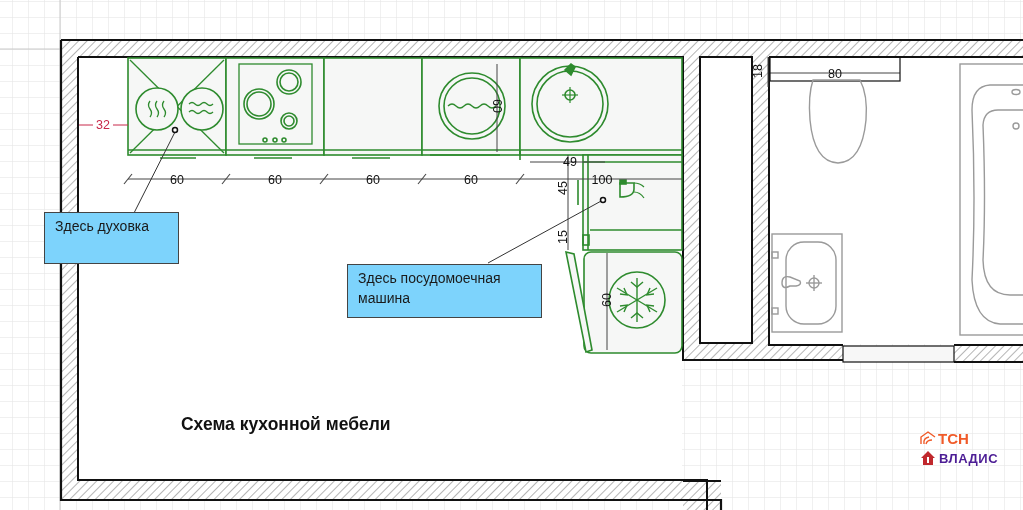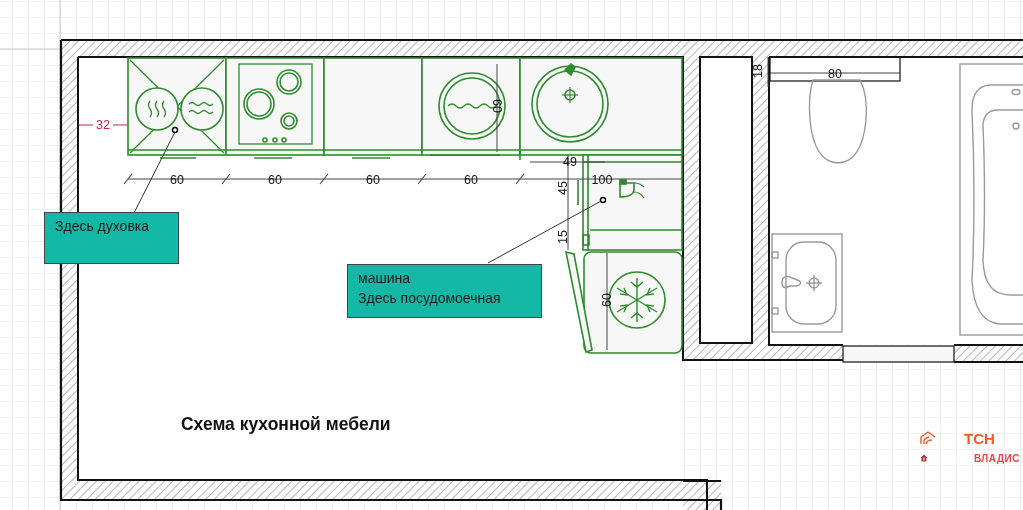--- a/index.html
+++ b/index.html
@@ -1,33 +1,33 @@
 <!DOCTYPE html>
 <html><head>
   <meta charset="utf-8">
   <style>
     html, body { margin: 0; padding: 0; background: #ffffff; }
     body { width: 1023px; height: 510px; overflow: hidden; position: relative;
            font-family: "Liberation Sans", sans-serif; }
     #plan { position: absolute; left: 0; top: 0; }
     .lbl { font-family: "Liberation Sans", sans-serif; }
     .callout {
-      position: absolute; background: #14b8a6; border: 1.2px solid #444;
+      position: absolute; background: #7dd3fc; border: 1.2px solid #444;
       font-family: "Liberation Sans", sans-serif; font-size: 14px; color: #1a1a1a;
       line-height: 20px; padding: 3px 10px 4px 10px; box-sizing: border-box;
     }
     .title {
       position: absolute; left: 181px; top: 413px; font-size: 19px; font-weight: bold;
       color: #111; font-family: "Liberation Sans", sans-serif; letter-spacing: 0px;
       transform: scaleX(0.92); transform-origin: left top;
     }
     .logo { position: absolute; left: 920px; top: 428px; width: 100px; }
-    .logo-row { display: flex; align-items: center; height: 20px; gap: 26px; }
+    .logo-row { display: flex; align-items: center; height: 20px; }
     .logo-tsn { color: #f05a28; font-weight: bold; font-size: 15px; margin-left: 2px; }
-    .logo-vladis { color: #ef4444; font-weight: bold; font-size: 10px; margin-left: 20px; letter-spacing: 0.5px; }
+    .logo-vladis { color: #4c1d95; font-weight: bold; font-size: 13px; margin-left: 3px; letter-spacing: 0.5px; }
   </style>
 </head>
 <body>
 
 <svg id="plan" width="1023" height="510" viewBox="0 0 1023 510" xmlns="http://www.w3.org/2000/svg">
   <defs>
     <pattern id="minor" width="16" height="16" patternUnits="userSpaceOnUse" x="-4" y="1">
       <path d="M16 0 L0 0 0 16" fill="none" stroke="#e2e2e2" stroke-width="1"></path>
     </pattern>
     <pattern id="hatch" width="6" height="6" patternUnits="userSpaceOnUse" patternTransform="rotate(45)">
@@ -208,22 +208,22 @@
     <text x="835" y="78" text-anchor="middle">80</text>
     <text x="103" y="129" text-anchor="middle" fill="#c8284a">32</text>
   </g>
 </svg>
 
 <div class="callout" style="left:44px; top:212px; width:135px; height:52px;">
   <div>Здесь духовка</div>
 </div>
 
 <div class="callout" style="left:347px; top:264px; width:195px; height:54px;">
+  <div>Здесь посудомоечная</div>
   <div>машина</div>
-  <div>Здесь посудомоечная</div>
 </div>
 
 <div class="title">Схема кухонной мебели</div>
 
 <div class="logo">
   <div class="logo-row">
     <svg width="16" height="14" viewBox="0 0 16 14">
       <path d="M1 13 L1 6 L8 1 L15 6 M4 13 Q3 7 9 6 M6 13 Q7 9 12 9" fill="none" stroke="#f05a28" stroke-width="1.4"></path>
     </svg>
     <span class="logo-tsn">ТСН</span>

